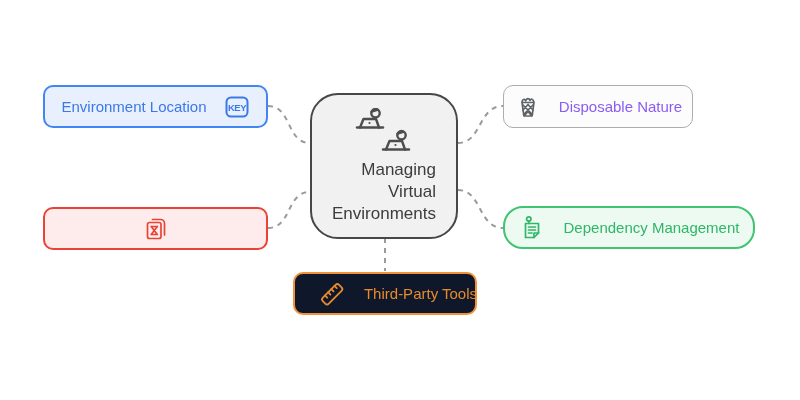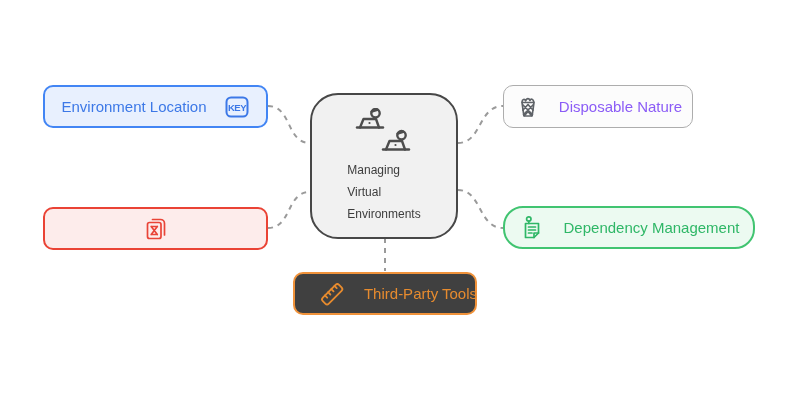--- a/index.html
+++ b/index.html
@@ -38,22 +38,22 @@
     display: flex;
     flex-direction: column;
     align-items: center;
     justify-content: flex-start;
     padding-top: 13px;
     position: absolute;
     box-sizing: border-box;
   }
   .center-text {
     margin-top: 5px;
-    text-align: left;
-    font-size: 12px;
+    text-align: right;
+    font-size: 17px;
     line-height: 22px;
     color: #3d3d3d;
   }
 
   .n-blue {
     left: 43px; top: 85px; width: 225px; height: 43px;
     background: #e8f0fe; border: 2px solid #4285f4;
     border-radius: 10px; color: #3c78e7;
   }
   .n-red {
@@ -67,21 +67,21 @@
     border-radius: 10px; color: #8b5cf6;
   }
   .n-gray svg.nicon { color: #5f6368; }
   .n-green {
     left: 503px; top: 206px; width: 252px; height: 43px;
     background: #ecfaf1; border: 2px solid #41c471;
     border-radius: 20px; color: #2fb767;
   }
   .n-orange {
     left: 293px; top: 272px; width: 184px; height: 43px;
-    background: #404040; border: 2px solid #f0923a;
+    background: #0f172a; border: 2px solid #f0923a;
     border-radius: 10px; color: #e78b2e; padding-left: 24px;
   }
 </style>
 </head>
 <body>
 
 <div class="canvas">
 
   <svg class="connectors" viewBox="0 0 800 400" fill="none" stroke="#9a9a9a" stroke-width="2" stroke-dasharray="5 5">
     <path d="M 268 106 C 292 106 286 143 310 143"></path>

